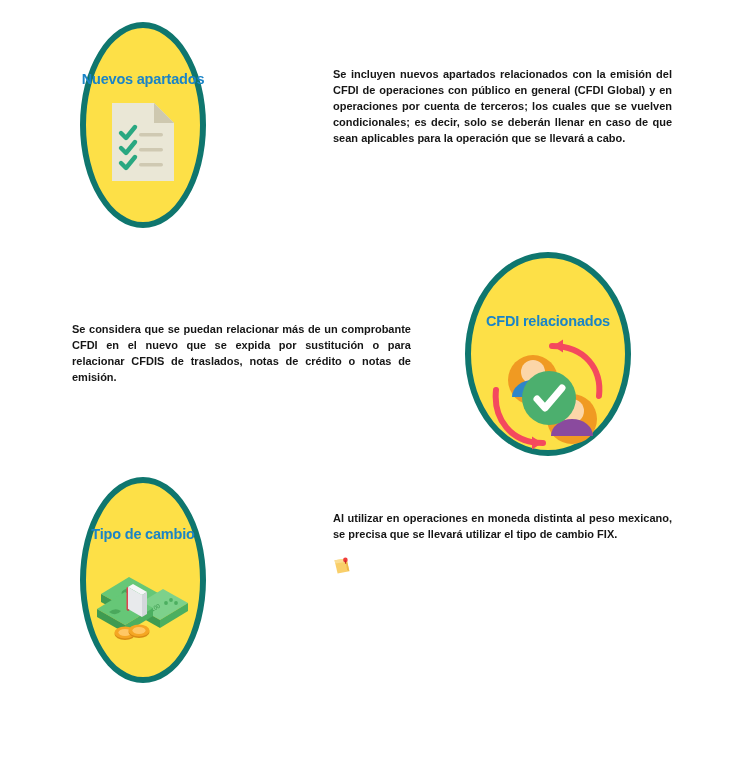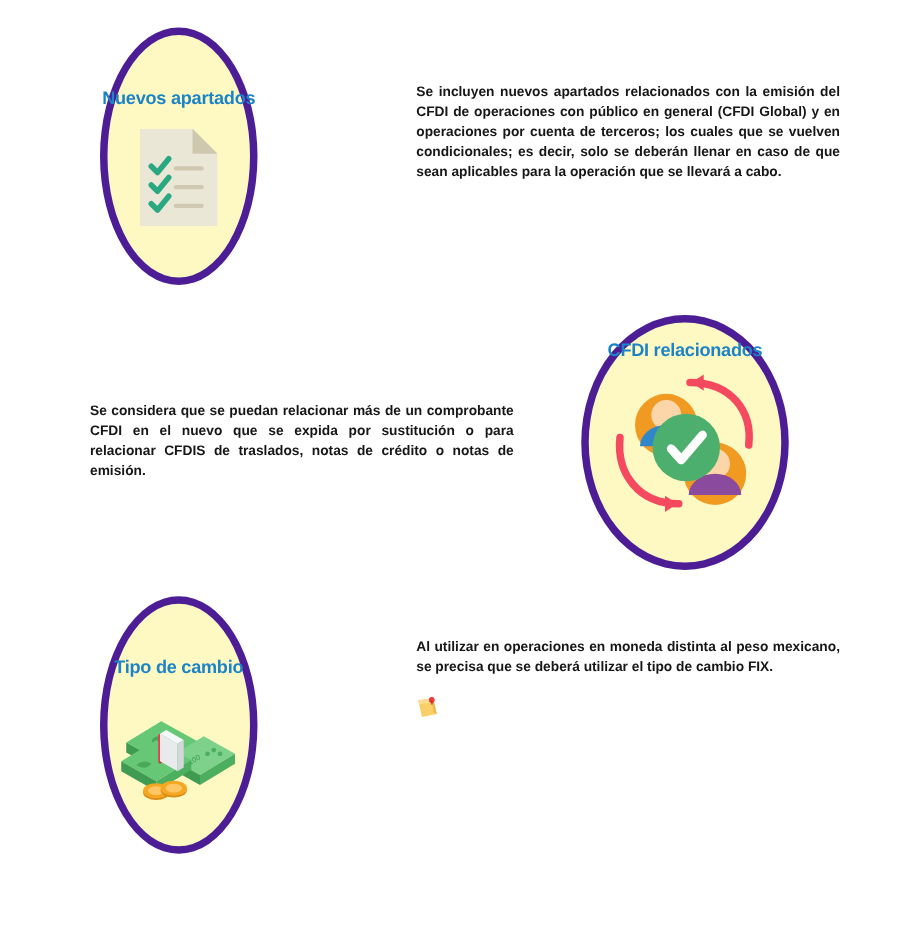--- a/index.html
+++ b/index.html
@@ -14,22 +14,22 @@
     overflow: hidden;
     -webkit-font-smoothing: antialiased;
   }
 
   .canvas { position: relative; width: 738px; height: 757px; }
 
   
   .badge {
     position: absolute;
     border-radius: 50%;
-    background: #fef9c3;
-    border: 6px solid #4c1d95;
+    background: #fde047;
+    border: 6px solid #0f766e;
     display: flex;
     flex-direction: column;
     align-items: center;
   }
   .badge-title {
     font-size: 14.5px;
     font-weight: bold;
     color: #1a84c7;
     letter-spacing: -0.2px;
     text-align: center;
@@ -37,21 +37,21 @@
     line-height: 1;
   }
   .badge-art { position: relative; }
 
   
   #badge-nuevos-apartados { left: 80px;  top: 22px;  width: 126px; height: 206px; }
   #badge-nuevos-apartados .badge-title { margin-top: 44px; }
   #badge-nuevos-apartados .badge-art   { margin-top: 16px; }
 
   #badge-cfdi-relacionados { left: 465px; top: 252px; width: 166px; height: 204px; }
-  #badge-cfdi-relacionados .badge-title { margin-top: 16px; }
+  #badge-cfdi-relacionados .badge-title { margin-top: 56px; }
   #badge-cfdi-relacionados .badge-art   { margin-top: 8px; }
 
   #badge-tipo-de-cambio { left: 80px;  top: 477px; width: 126px; height: 206px; }
   #badge-tipo-de-cambio .badge-title { margin-top: 44px; }
   #badge-tipo-de-cambio .badge-art   { margin-top: 20px; }
 
   
   .text-block {
     position: absolute;
     color: #161616;
@@ -185,21 +185,21 @@
           <ellipse cx="44" cy="70" rx="10.5" ry="6" fill="#d98b14"></ellipse>
           <ellipse cx="44" cy="68.5" rx="10.5" ry="6" fill="#f5a623"></ellipse>
           <ellipse cx="44" cy="68.5" rx="6.6" ry="3.5" fill="#ffc764"></ellipse>
         </g>
       </svg>
     </div>
   </div>
 
   <div class="text-block" id="text-tipo-de-cambio">
 
-    <p class="para">Al utilizar en operaciones en moneda distinta al peso mexicano, se precisa que se deberá utilizar el tipo de cambio FIX.</p>
+    <p class="para">Al utilizar en operaciones en moneda distinta al peso mexicano, se precisa que se llevará utilizar el tipo de cambio FIX.</p>
 
     <div class="para note-row">
       <span class="note-icon">
         <svg width="19" height="19" viewBox="0 0 19 19" xmlns="http://www.w3.org/2000/svg">
           <path d="M1.5 3.2 L13.5 1.6 L16.4 14.2 L4.6 16.6 Z" fill="#f9cf6a"></path>
           <path d="M1.5 3.2 L13.5 1.6 L14.2 4.8 L2.2 6.4 Z" fill="#fbdd92"></path>
           <path d="M13.5 1.6 L16.4 14.2 L14.1 13.1 L12.2 2.1 Z" fill="#eeb94a"></path>
           <circle cx="12.4" cy="2.9" r="2.3" fill="#ef3b3b"></circle>
           <rect x="11.9" y="3.4" width="1.1" height="3.4" fill="#c62828" transform="rotate(-8 12.4 5.1)"></rect>
         </svg>

